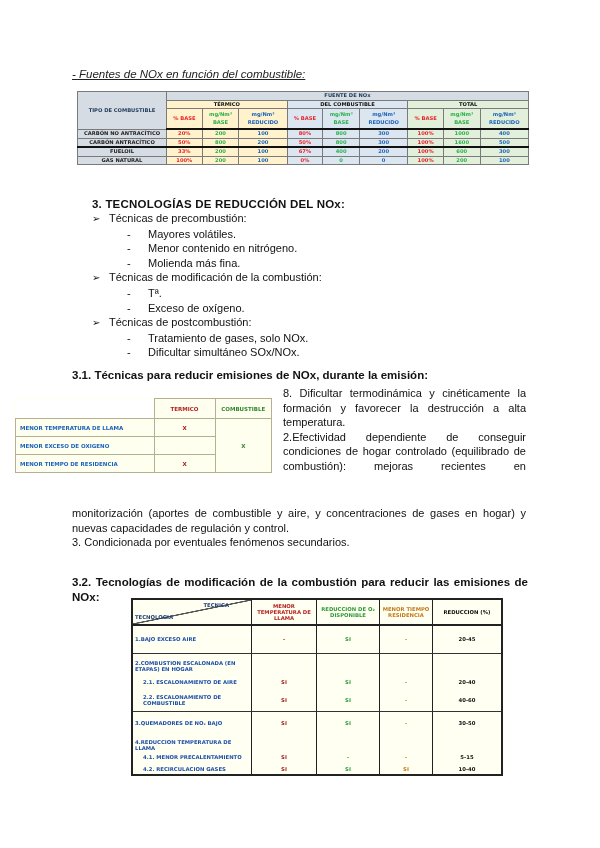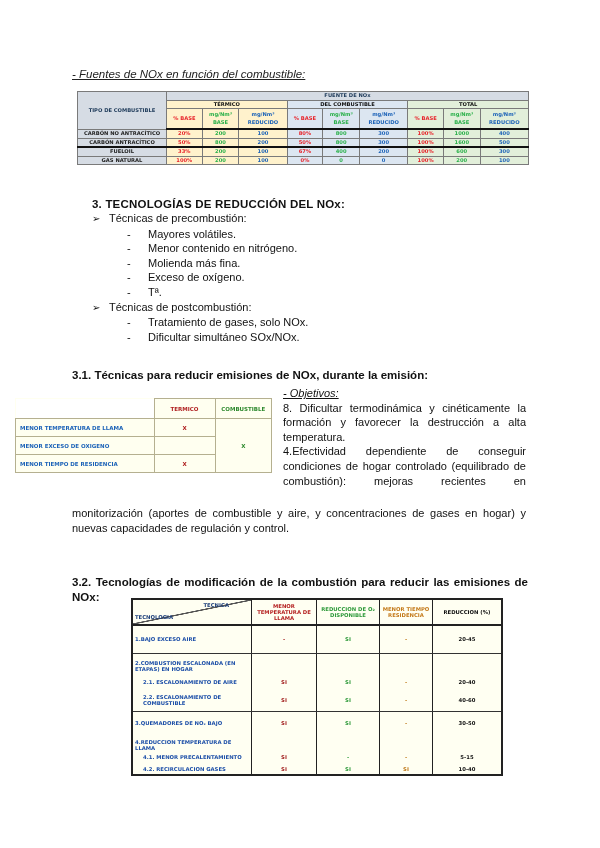--- a/index.html
+++ b/index.html
@@ -146,22 +146,23 @@
   </tr>
 </tbody>
   </table>
 
 <div class="abs h3">3.   TECNOLOGÍAS DE REDUCCIÓN DEL NOx:</div>
 <div class="abs list">
   <div class="lvl1"><span class="arrow">➢</span><span>Técnicas de precombustión:</span></div>
   <div class="lvl2"><span class="dash">-</span><span>Mayores volátiles.</span></div>
   <div class="lvl2"><span class="dash">-</span><span>Menor contenido en nitrógeno.</span></div>
   <div class="lvl2"><span class="dash">-</span><span>Molienda más fina.</span></div>
+  <div class="lvl1"><span class="arrow">➢</span><span>Técnicas de modificación de la combustión:</span></div>
+  <div class="lvl2"><span class="dash">-</span><span>Tª.</span></div>
   <div class="lvl2"><span class="dash">-</span><span>Exceso de oxígeno.</span></div>
-  <div class="lvl2"><span class="dash">-</span><span>Tª.</span></div>
   <div class="lvl1"><span class="arrow">➢</span><span>Técnicas de postcombustión:</span></div>
   <div class="lvl2"><span class="dash">-</span><span>Tratamiento de gases, solo NOx.</span></div>
   <div class="lvl2"><span class="dash">-</span><span>Dificultar simultáneo SOx/NOx.</span></div>
 </div>
 
 <div class="abs h31">3.1. Técnicas para reducir emisiones de NOx, durante la emisión:</div>
 <table class="t2">
   <tbody>
       <tr class="head">
     <td class="blank" style="width:130px;"></td>
@@ -178,26 +179,26 @@
     <td class="x-red"></td>
   </tr>
   <tr>
     <td class="blue">MENOR TIEMPO DE RESIDENCIA</td>
     <td class="x-red">X</td>
   </tr>
 </tbody>
   </table>
 
 <div class="abs objetivos">
-  <div class="tit">- Objetivos:</div>
   <div>8. Dificultar termodinámica y cinéticamente la formación y favorecer la destrucción a alta temperatura.</div>
-  <div style="text-align-last: justify;">4.Efectividad dependiente de conseguir condiciones de hogar controlado (equilibrado de combustión): mejoras recientes en</div>
+  <div style="text-align-last: justify;">2.Efectividad dependiente de conseguir condiciones de hogar controlado (equilibrado de combustión): mejoras recientes en</div>
 </div>
 <div class="abs para-wide">
   <div style="margin-top:15px;">monitorización (aportes de combustible y aire, y concentraciones de gases en hogar) y nuevas capacidades de regulación y control.</div>
+  <div>3. Condicionada por eventuales fenómenos secundarios.</div>
 </div>
 
 <div class="abs h32">3.2. Tecnologías de modificación de la combustión para reducir las emisiones de NOx:</div>
 
 <table class="t3">
   <tbody>
       <tr class="head">
     <td style="width:118px; padding:0;">
       <div class="diag">
             <span class="tr">TECNICA</span>

